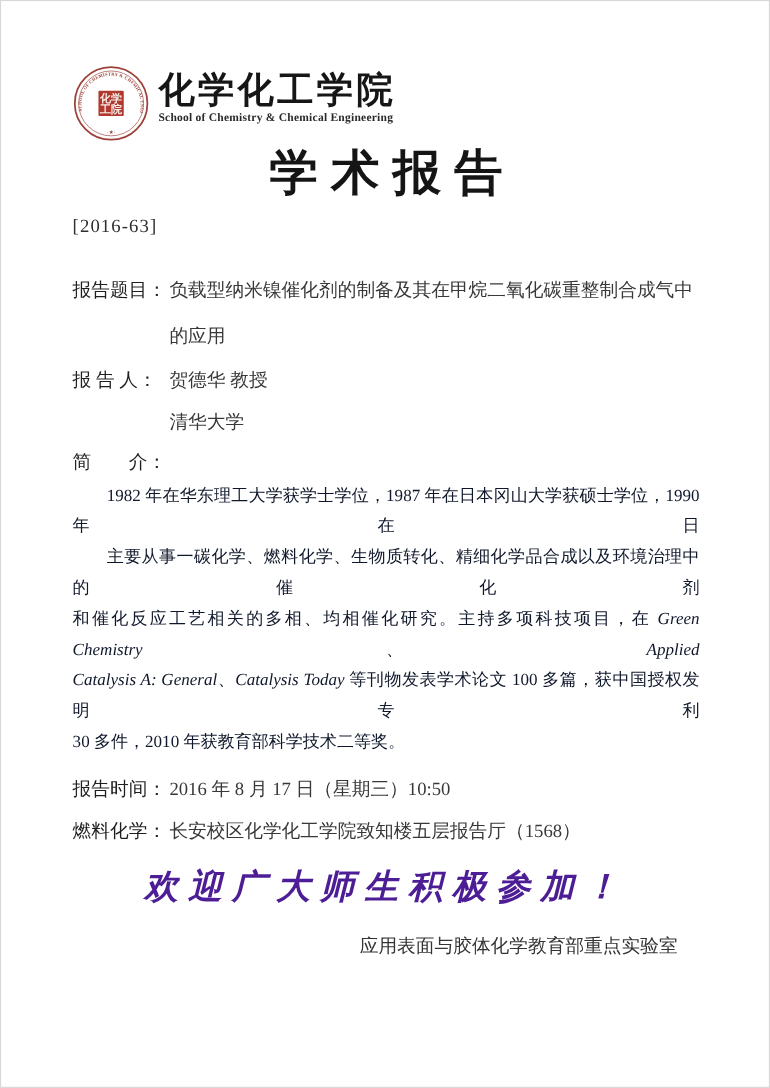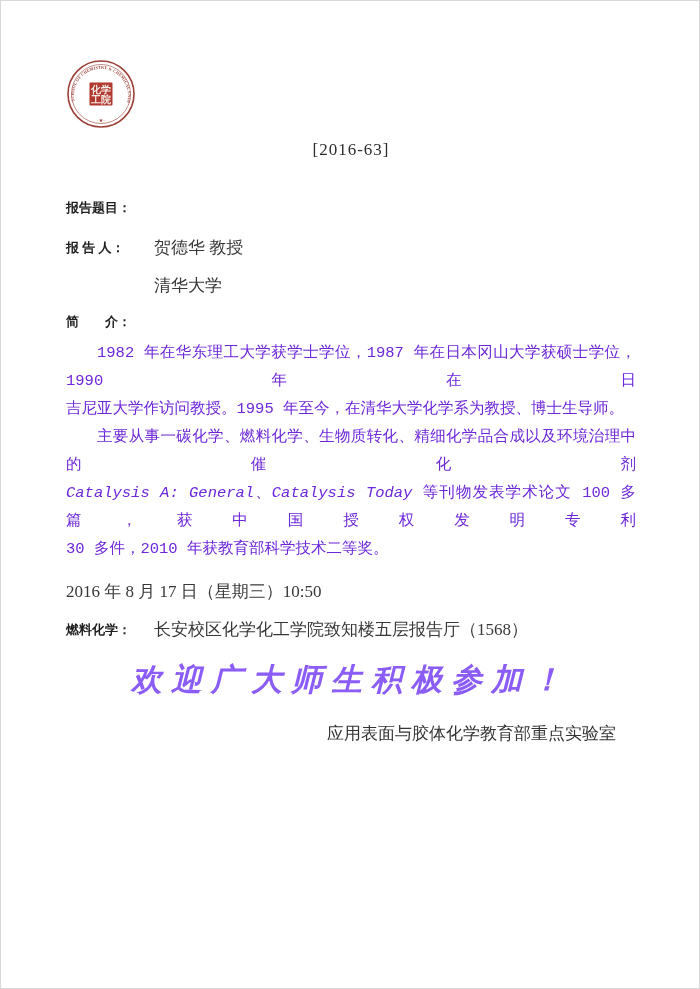--- a/index.html
+++ b/index.html
@@ -27,52 +27,52 @@
     font-size:10.5px; line-height:13px; font-weight:700; color:#2a2a2a;
     letter-spacing:0.2px; white-space:nowrap;
   }
   
   .doc-title {
     margin-top:2px; text-align:center;
     font-size:44px; line-height:54px; font-weight:700; color:#151515;
     letter-spacing:12px; padding-left:12px;
   }
   .issue-no {
-    margin-top:10px; text-align:center;
+    margin-top:10px; 
     font-size:17px; line-height:22px; color:#2e2e2e; letter-spacing:1px;
   }
   
   .field-row { display:flex; }
   .field-label {
-    flex:0 0 88px; width:88px; font-weight:700; color:#1f1f1f;
-    font-size:13px; white-space:nowrap;
+    flex:0 0 88px; width:88px; font-weight:400; color:#1f1f1f;
+    font-size:17px; white-space:nowrap;
   }
   .field-value { flex:1; font-size:17px; color:#383838; }
   .row-topic { margin-top:26px; }
   .row-topic .field-label, .row-topic .topic-line { line-height:42px; }
   .row-speaker .field-label, .row-speaker .speaker-line { line-height:38px; }
   .bio-label-row { line-height:34px; }
   .row-time, .row-venue { }
   .row-time .field-label,.row-time .field-value,
   .row-venue .field-label,.row-venue .field-value { line-height:38px; }
   .row-time { margin-top:10px; }
   
-  .bio-lines { font-size:15.5px; color:#6d28d9;font-family:Liberation Mono, monospace; }
+  .bio-lines { font-size:15.5px; color:#0f172a; }
   .bio-line {
     line-height:28px; text-align:justify; text-align-last:justify;
     white-space:normal;
   }
   .bio-line.indent { text-indent:2em; }
   .bio-line.para-end { text-align-last:left; }
   .bio-line i { font-style:italic; }
   
   .welcome {
     margin-top:8px; text-align:center;
     font-size:31px; line-height:46px; font-weight:700; font-style:italic;
-    color:#8b5cf6; letter-spacing:9px;
+    color:#4c1d95; letter-spacing:9px;
   }
   
   .footer { margin-top:12px; font-size:17px; color:#333; }
   .footer div { line-height:38px; text-align:right; }
   .footer .f-lab   { padding-right:20px; }
 </style>
 </head>
 <body>
 
 <div class="page">
@@ -85,46 +85,56 @@
         <path id="sealArc" d="M 9 44 A 27 27 0 1 1 61 44" fill="none"></path>
       </defs>
       <text font-size="4.1" fill="#9c4038" letter-spacing="0.2" font-weight="bold">
         <textPath href="#sealArc" startOffset="2">SCHOOL OF CHEMISTRY &amp; CHEMICAL ENGINEERING</textPath>
       </text>
       <rect x="23.5" y="23.5" width="23" height="23" rx="1" fill="#b0382e"></rect>
       <text x="35" y="33.8" text-anchor="middle" font-size="10" font-weight="bold" fill="#f6ece7">化学</text>
       <text x="35" y="44" text-anchor="middle" font-size="10" font-weight="bold" fill="#f6ece7">工院</text>
       <text x="35" y="62.5" text-anchor="middle" font-size="5" fill="#9c4038">·★·</text>
     </svg>
+    <div class="logo-text">
+      <div class="logo-cn">化学化工学院</div>
+      <div class="logo-en">School of Chemistry &amp; Chemical Engineering</div>
+    </div>
   </div>
 
+  <div class="doc-title">学术报告</div>
   <div class="issue-no">[2016-63]</div>
 
   <div class="field-row row-topic">
     <div class="field-label">报告题目：</div>
+    <div class="field-value">
+      <div class="topic-line">负载型纳米镍催化剂的制备及其在甲烷二氧化碳重整制合成气中</div>
+      <div class="topic-line">的应用</div>
+    </div>
   </div>
 
   <div class="field-row row-speaker">
     <div class="field-label">报 告 人：</div>
     <div class="field-value">
       <div class="speaker-line">贺德华 教授</div>
       <div class="speaker-line">清华大学</div>
     </div>
   </div>
 
   <div class="field-label bio-label-row">简　　介：</div>
   <div class="bio-lines" id="bio">
       <div class="bio-line indent"><span>1982 年在华东理工大学获学士学位，1987 年在日本冈山大学获硕士学位，1990 年在日</span></div>
-      <div class="bio-line para-end"><span>吉尼亚大学作访问教授。1995 年至今，在清华大学化学系为教授、博士生导师。</span></div>
       <div class="bio-line indent"><span>主要从事一碳化学、燃料化学、生物质转化、精细化学品合成以及环境治理中的催化剂</span></div>
+      <div class="bio-line"><span>和催化反应工艺相关的多相、均相催化研究。主持多项科技项目，在 </span><i>Green Chemistry</i><span>、</span><i>Applied</i></div>
       <div class="bio-line"><i>Catalysis A: General</i><span>、</span><i>Catalysis Today</i><span> 等刊物发表学术论文 100 多篇，获中国授权发明专利</span></div>
       <div class="bio-line para-end"><span>30 多件，2010 年获教育部科学技术二等奖。</span></div>
     </div>
 
   <div class="field-row row-time">
+    <div class="field-label">报告时间：</div>
     <div class="field-value">2016 年 8 月 17 日（星期三）10:50</div>
   </div>
   <div class="field-row row-venue">
     <div class="field-label">燃料化学：</div>
     <div class="field-value">长安校区化学化工学院致知楼五层报告厅（1568）</div>
   </div>
 
   <div class="welcome">欢迎广大师生积极参加！</div>
 
   <div class="footer">

